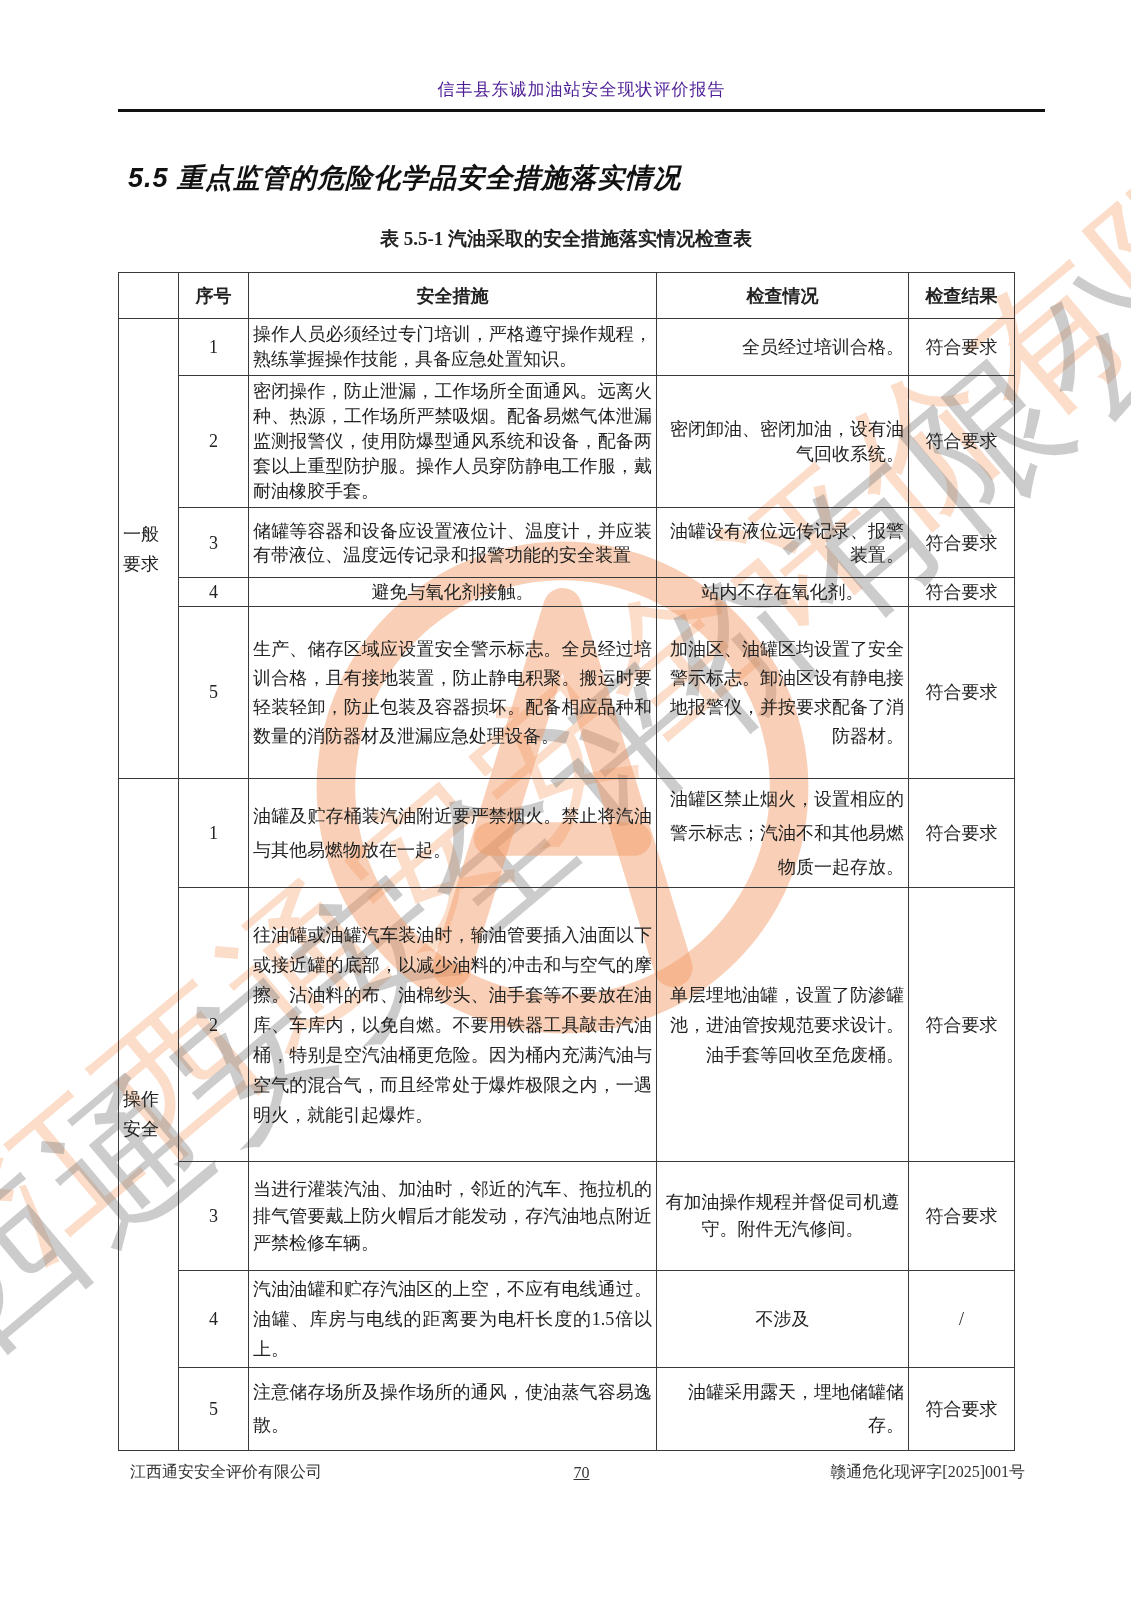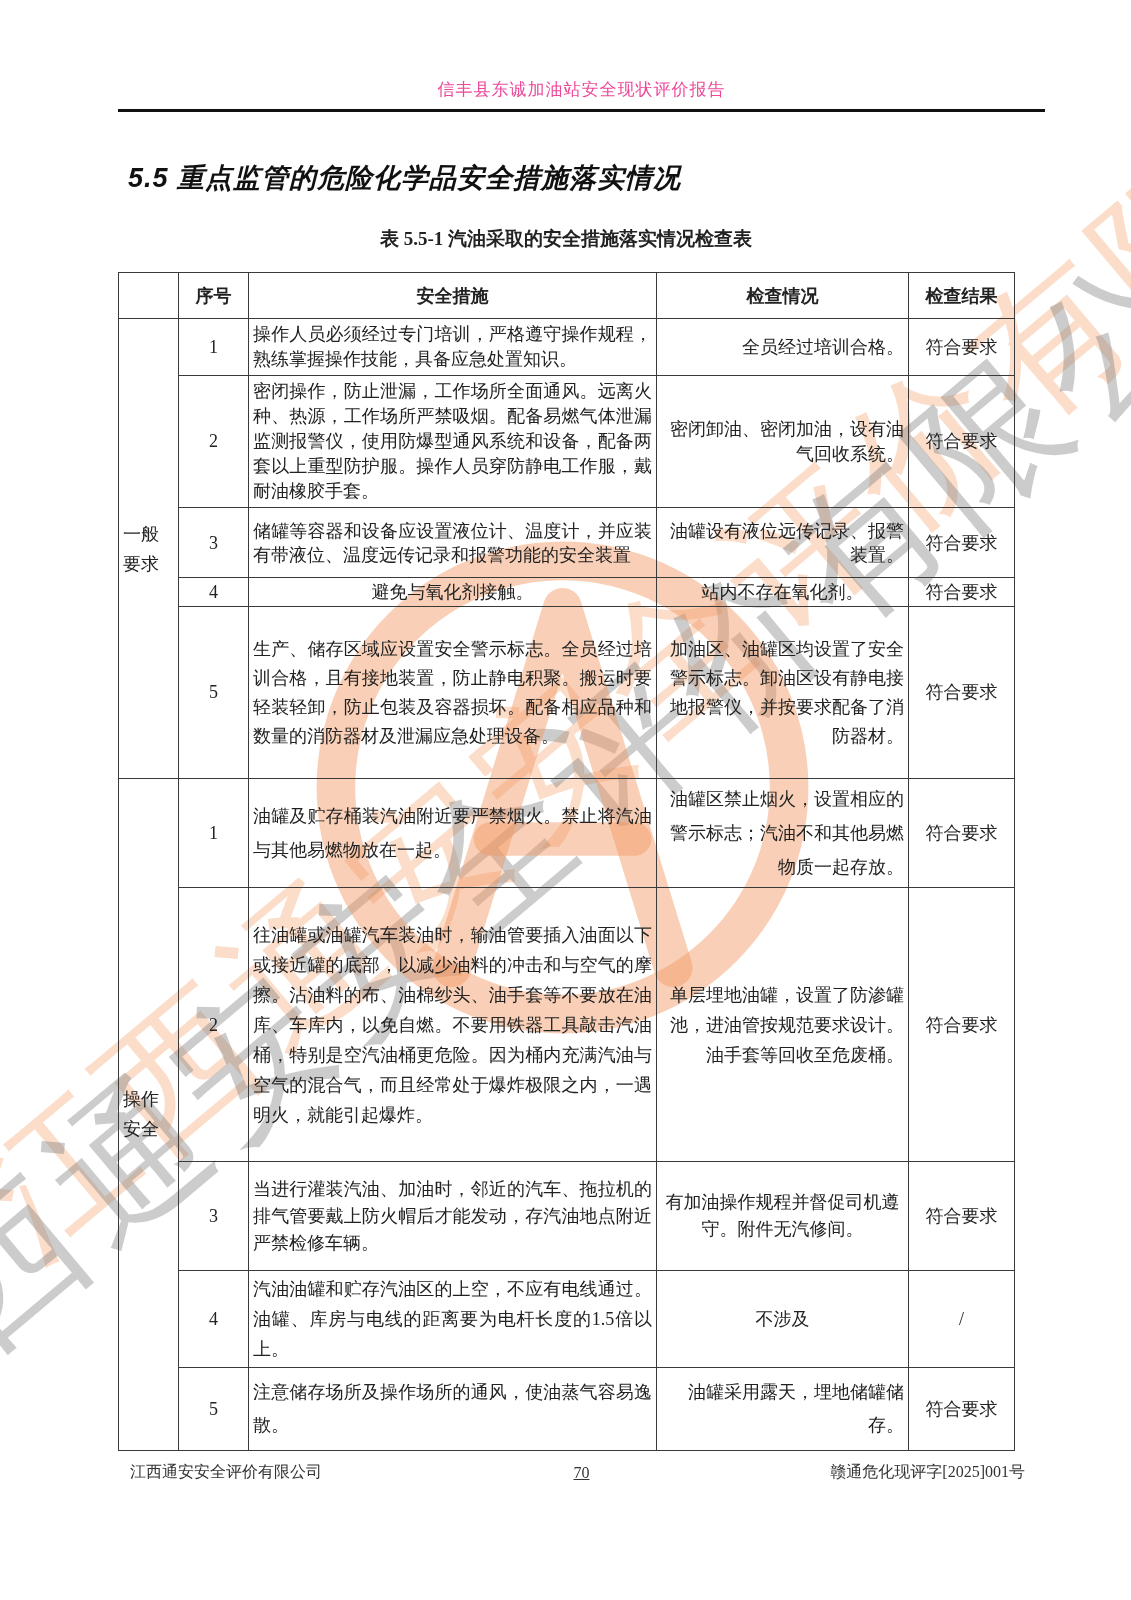--- a/index.html
+++ b/index.html
@@ -40,21 +40,21 @@
   .wm-red{
     left:388px;top:1016px;
     font-size:148px;letter-spacing:14px;
     color:rgba(233,76,62,0.42);
     font-family:"Liberation Sans",sans-serif;
   }
   
   .content{position:absolute;inset:0;z-index:1;}
   .page-header{
     position:absolute;left:118px;top:78px;width:927px;
-    text-align:center;font-size:17px;color:#ec4899;
+    text-align:center;font-size:17px;color:#4c1d95;
     letter-spacing:1px;
   }
   .header-rule{
     position:absolute;left:118px;top:109px;width:927px;height:3px;
     background:#111;
   }
   .section-title{
     position:absolute;left:128px;top:160px;
     font-family:"Liberation Sans",sans-serif;
     font-weight:bold;font-size:27px;color:#111;

